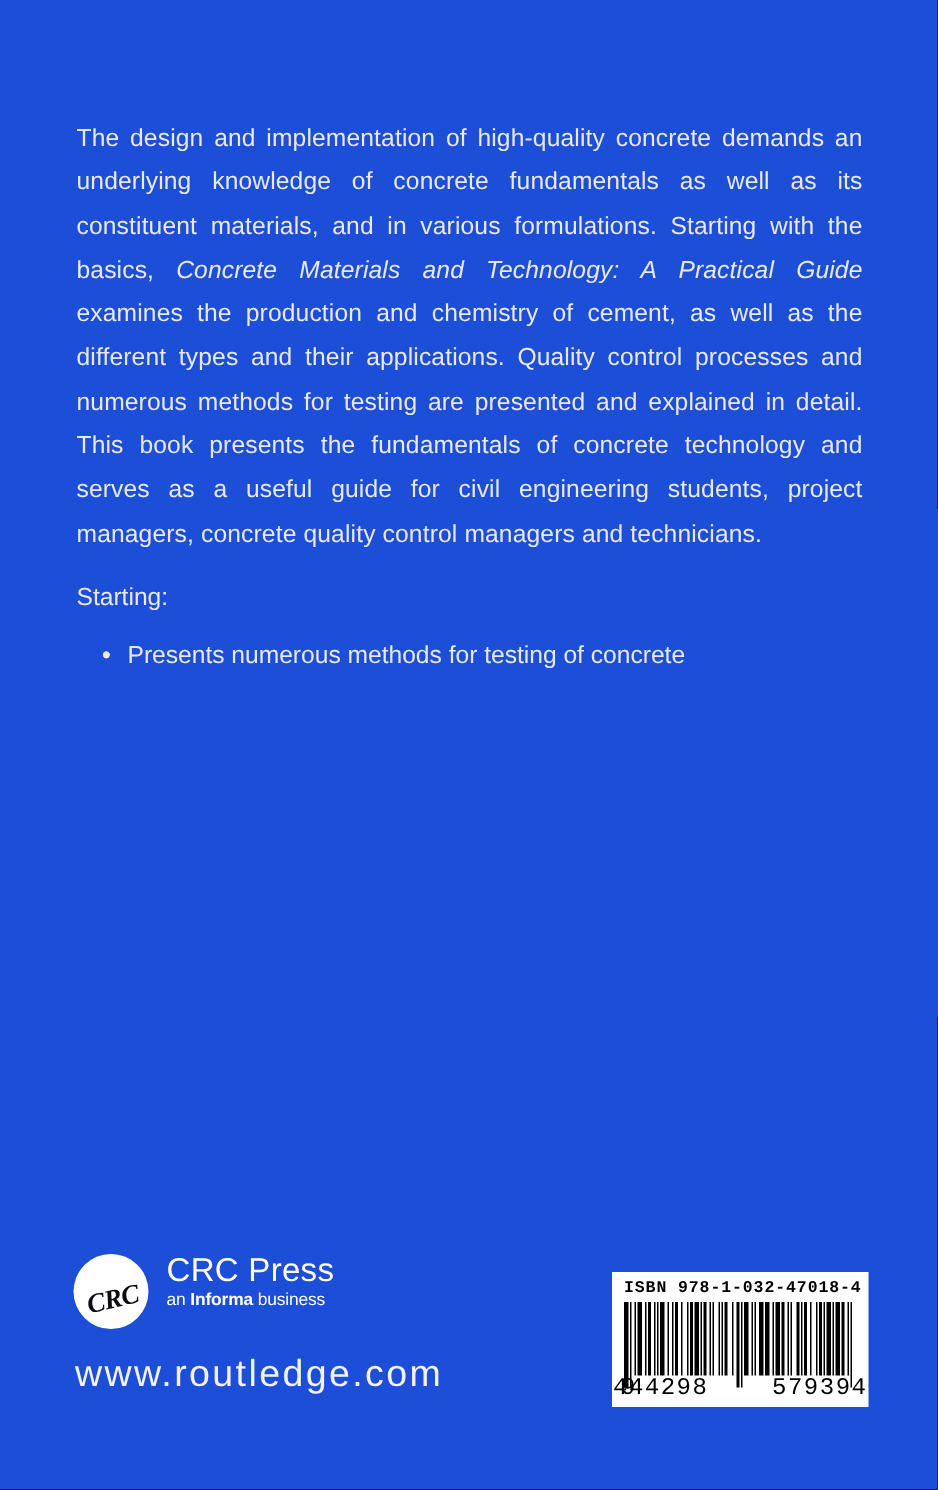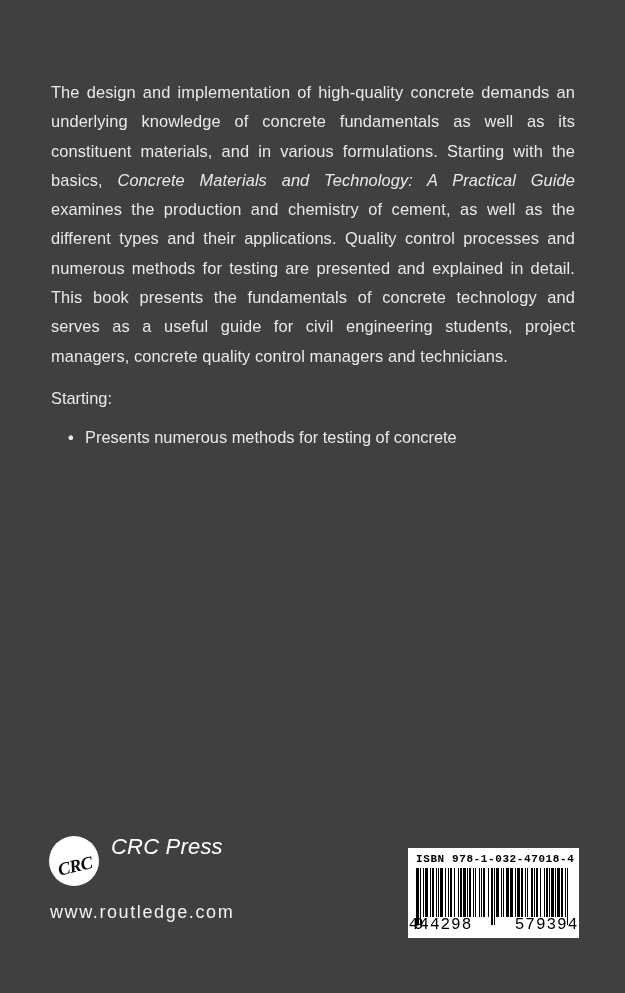--- a/index.html
+++ b/index.html
@@ -7,21 +7,21 @@
     padding: 0;
     background: #000;
   }
   body {
     font-family: "Liberation Sans", sans-serif;
   }
   .cover {
     position: relative;
     width: 625px;
     height: 993px;
-    background: #404040;
+    background: #1d4ed8;
     overflow: hidden;
   }
 
   
   .blurb {
     position: absolute;
     left: 51px;
     top: 78px;
     width: 524px;
     color: #e9e9ea;
@@ -111,21 +111,20 @@
     left: 62px;
     top: -2px;
     width: 230px;
   }
   .crc-name {
     color: #ffffff;
     font-size: 22px;
     line-height: 25px;
     font-weight: 400;
     letter-spacing: 0.2px;
-    font-style: italic;
   }
   .crc-sub1 {
     color: #ffffff;
     font-size: 12.4px;
     line-height: 15px;
     font-weight: 700;
     letter-spacing: -0.1px;
   }
   .crc-sub2 {
     color: #ffffff;
@@ -134,21 +133,21 @@
     font-weight: 400;
     letter-spacing: -0.1px;
   }
   .crc-sub2 b { font-weight: 700; }
 
   .routledge-url {
     position: absolute;
     left: 50px;
     top: 902px;
     color: #f2f2f3;
-    font-size: 18px;
+    font-size: 25px;
     letter-spacing: 1.6px;
     font-weight: 400;
   }
 
   .ebook-note {
     position: absolute;
     left: 50px;
     top: 929px;
     color: #b9b9bd;
     font-size: 9.6px;
@@ -238,20 +237,21 @@
       <span>Presents numerous methods for testing of concrete</span>
     </li>
   </ul>
 
   <div class="crc-block">
     <div class="crc-circle">
       <div class="crc-mark">CRC</div>
     </div>
     <div class="crc-text">
       <div class="crc-name">CRC Press</div>
+      <div class="crc-sub2"><span>an </span><b>Informa</b><span> business</span></div>
     </div>
   </div>
 
   <div class="routledge-url">www.routledge.com</div>
 
 
   <div class="barcode-box">
     <div class="isbn-line">ISBN 978-1-032-47018-4</div>
     <div class="bars" id="bars">
         <div class="bar guard" style="width: 2.94304px; flex: 0 0 auto;"></div>

